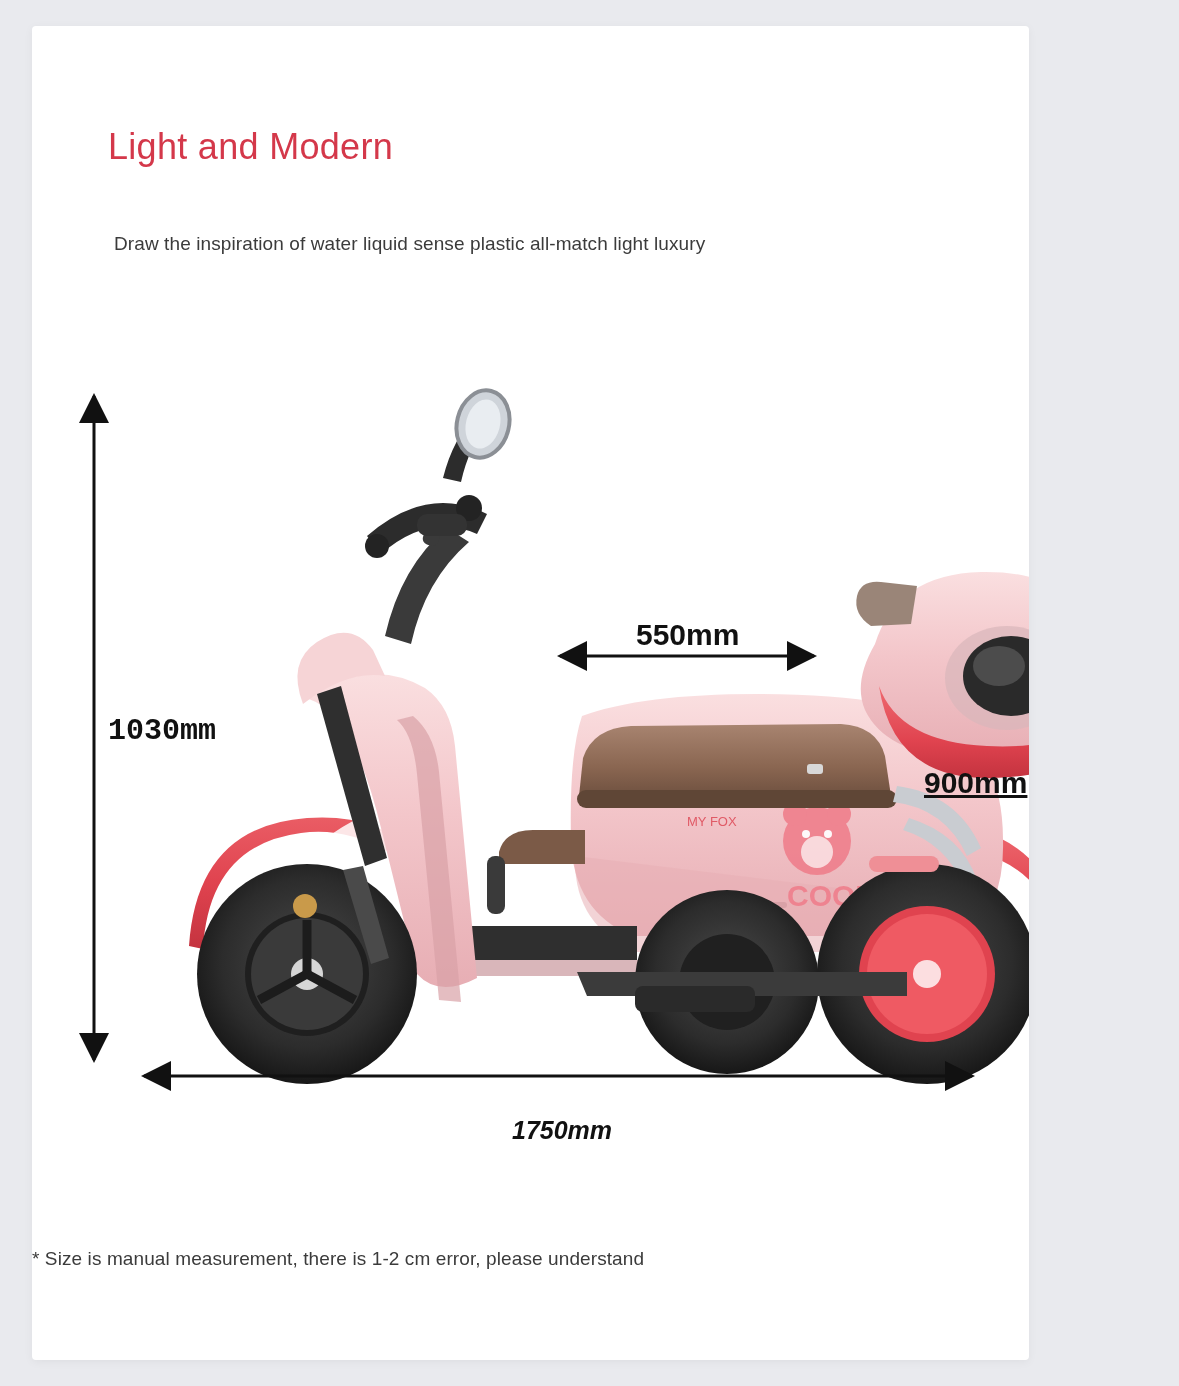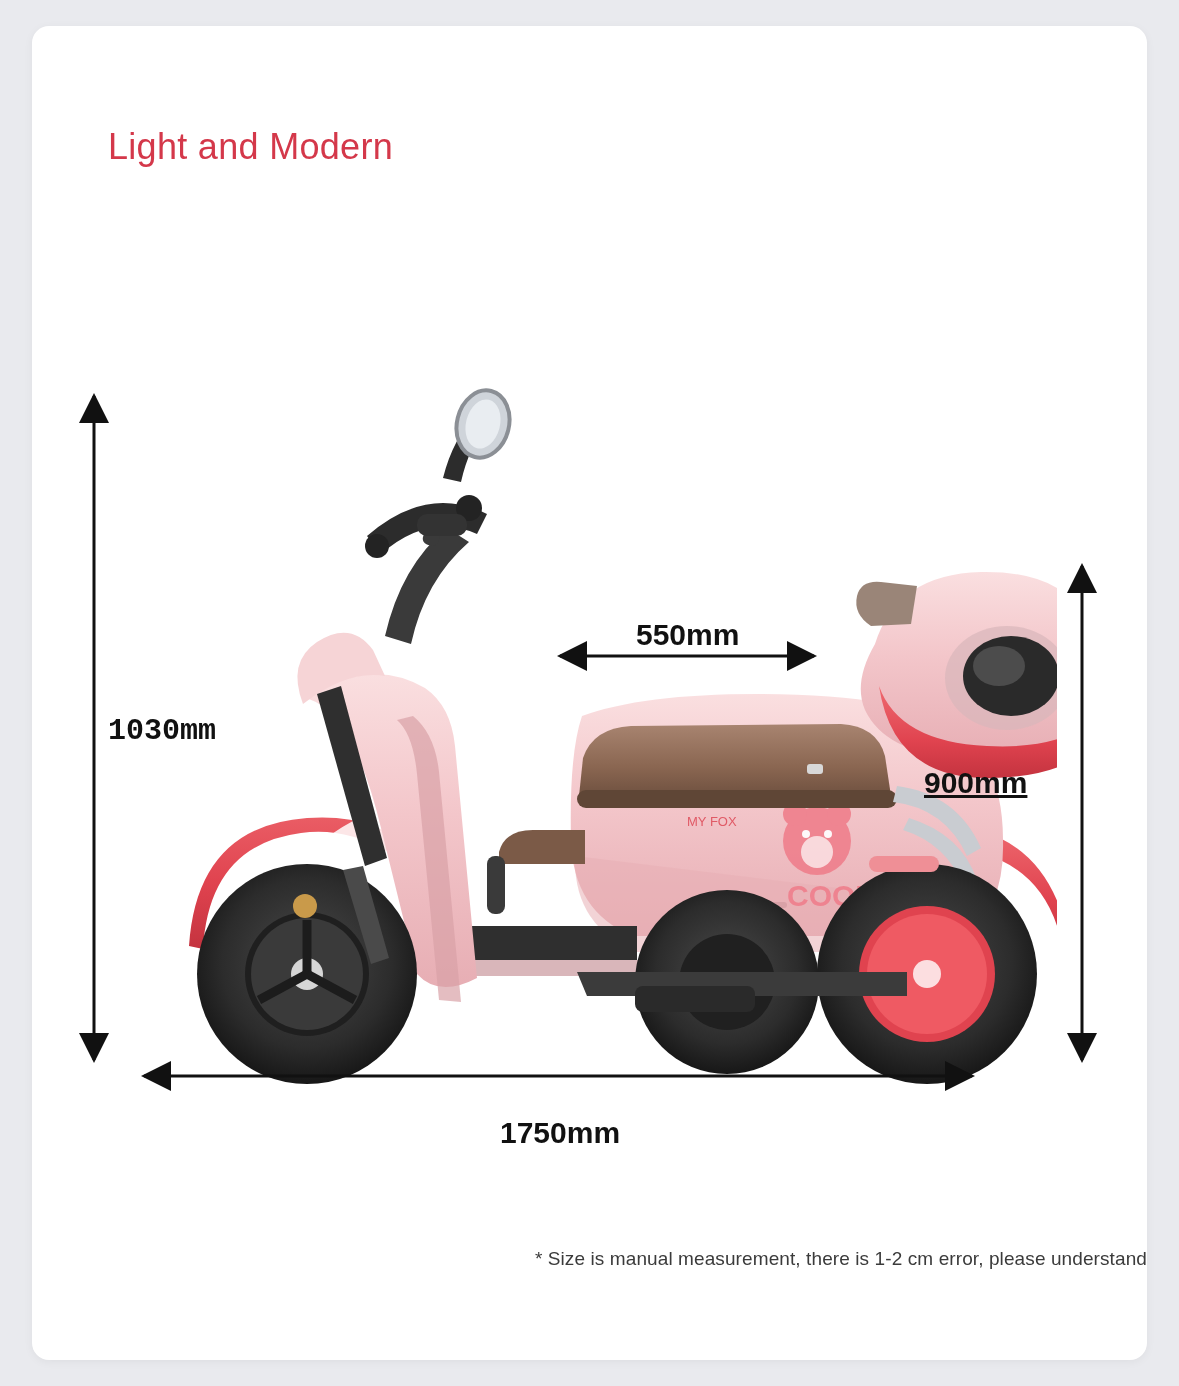--- a/index.html
+++ b/index.html
@@ -10,24 +10,24 @@
     width: 1179px;
     height: 1386px;
     background: #e9eaee;
     font-family: "Liberation Sans", sans-serif;
     overflow: hidden;
   }
   .page {
     position: absolute;
     left: 32px;
     top: 26px;
-    width: 1115px;
+    width: 997px;
     height: 1334px;
     background: #ffffff;
-    border-radius: 17px;
+    border-radius: 4px;
     box-shadow: 0 2px 10px rgba(0,0,0,0.05);
     overflow: hidden;
   }
   .headline {
     position: absolute;
     left: 76px;
     top: 100px;
     font-size: 36px;
     color: #d4384a;
     letter-spacing: 0.3px;
@@ -40,21 +40,21 @@
     font-size: 19px;
     color: #3b3b3b;
     white-space: nowrap;
     letter-spacing: 0.1px;
   }
   .footnote {
     position: absolute;
     left: 0;
     right: 0;
     top: 1222px;
-    text-align: right;
+    text-align: left;
     font-size: 19px;
     color: #3b3b3b;
     letter-spacing: 0.1px;
   }
 
   
   .diagram {
     position: absolute;
     left: 0;
     top: 0;
@@ -64,21 +64,21 @@
   .dim-label {
     position: absolute;
     font-size: 30px;
     font-weight: bold;
     color: #111;
     white-space: nowrap;
   }
   .lbl-height   { left: 76px;  top: 688px; font-family: Liberation Mono, monospace; }
   .lbl-seat     { left: 604px; top: 592px; }
   .lbl-back     { left: 892px; top: 740px; text-decoration: underline; }
-  .lbl-length   { left: 468px; top: 1090px; font-size: 30px; }
+  .lbl-length   { left: 480px; top: 1090px; font-size: 25px; font-style: italic; }
 
   svg.arrows {
     position: absolute;
     left: 0; top: 0;
     width: 1115px;
     height: 1334px;
     pointer-events: none;
   }
   svg.scooter {
     position: absolute;
@@ -87,20 +87,21 @@
     width: 930px;
     height: 700px;
   }
 </style>
 </head>
 <body>
 
 <div class="page">
 
   <div class="headline">Light and Modern</div>
+  <div class="subline">Draw the inspiration of water liquid sense plastic all-match light luxury</div>
 
   <div class="diagram">
 
     <svg class="scooter" viewBox="0 0 930 700">
       <defs>
         <linearGradient id="pinkBody" x1="0" y1="0" x2="0" y2="1">
           <stop offset="0%" stop-color="#fadfe0"></stop>
           <stop offset="45%" stop-color="#f3c6ca"></stop>
           <stop offset="100%" stop-color="#e7aeb4"></stop>
         </linearGradient>

